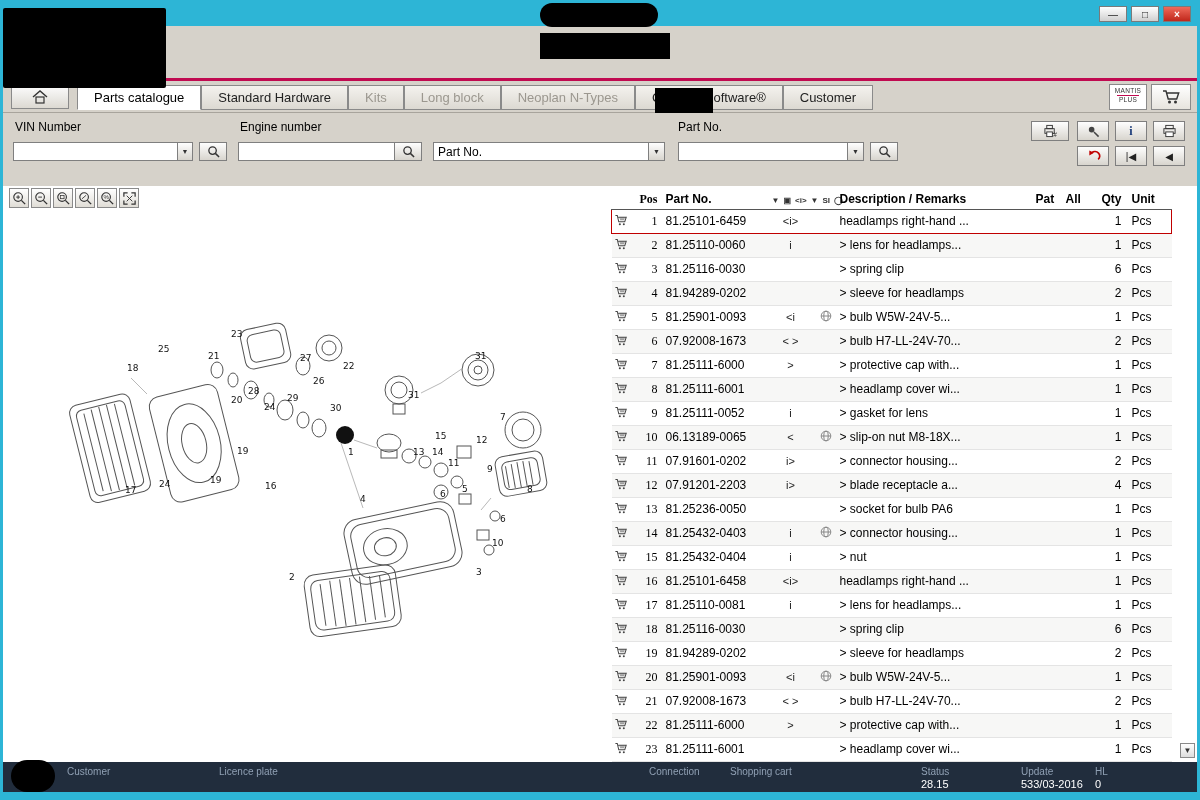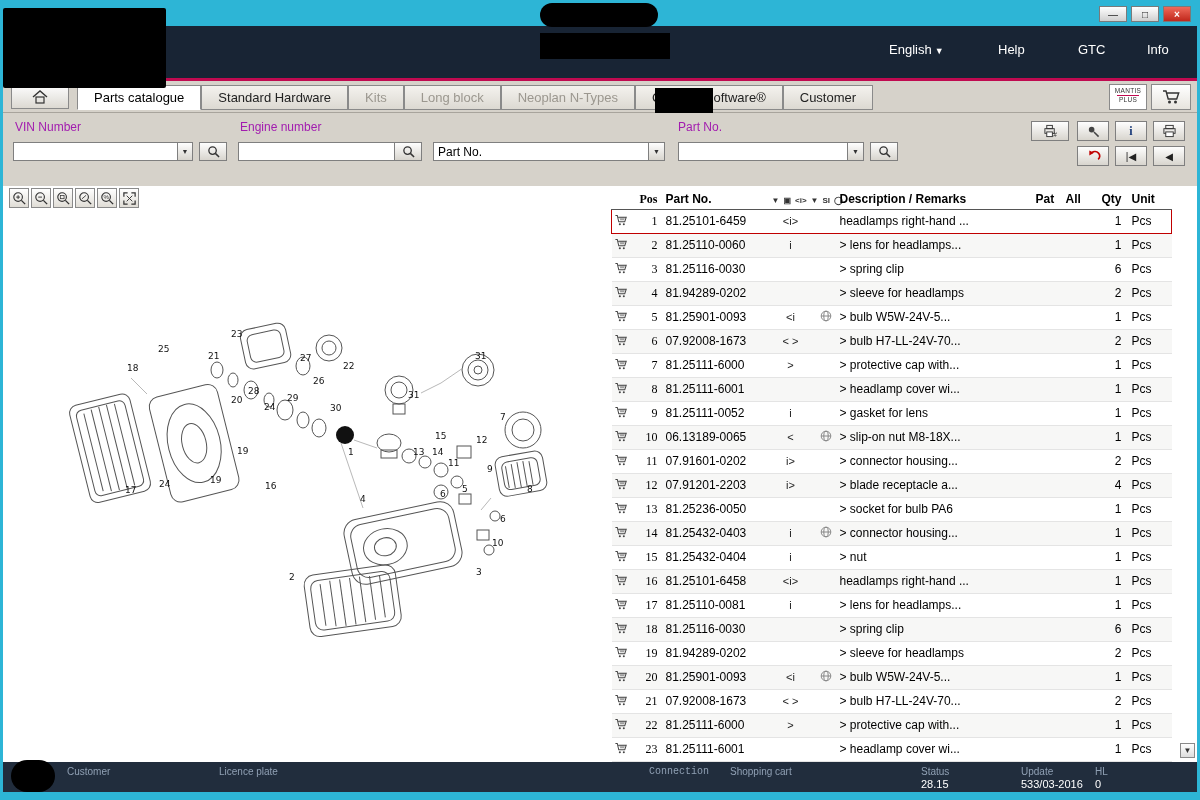--- a/index.html
+++ b/index.html
@@ -39,21 +39,21 @@
   .tab.active { background:#fff; font-weight:normal; border-bottom:1px solid #fff; color:#000; }
   .tab.disabled { color:#9b978f; cursor:default; }
   .brandbox { position:absolute; right:50px; top:3px; width:38px; height:26px; border:1px solid #8a8a8a; background:#fff;
               font-size:6.5px; text-align:center; line-height:1.25; padding-top:2px; color:#333; letter-spacing:0.3px; }
   .brandbox .l2 { border-top:1px solid #c00a50; display:inline-block; padding:0 2px; }
   .cartbox { position:absolute; right:6px; top:3px; width:40px; height:26px; border:1px solid #8a8a8a;
              background:linear-gradient(#fff,#e7e4de); display:flex; align-items:center; justify-content:center; cursor:pointer; }
 
   
   .searchbar { position:absolute; top:110px; left:0; right:0; height:55px; background:#d6d2ca; }
-  .s-label { position:absolute; top:7px; font-size:12px; color:#a21caf; }
+  .s-label { position:absolute; top:7px; font-size:12px; color:#000000; }
   .lab-vin { left:12px; } .lab-eng { left:237px; } .lab-part { left:675px; }
   .combo { position:absolute; top:29px; height:19px; display:flex; }
   .combo input { flex:1; border:1px solid #7f7f7f; border-right:none; font-size:12px; padding:0 4px;
                  font-family:"Liberation Sans",sans-serif; background:#fff; }
   .combo .drop { width:17px; border:1px solid #7f7f7f; background:linear-gradient(#fefefe,#d8d5ce);
                  font-size:7px; color:#333; text-align:center; line-height:17px; cursor:pointer; }
   .cb-vin { left:10px; width:180px; } .cb-eng { left:235px; width:150px; }
   .cb-partsel { left:430px; width:232px; } .cb-part { left:675px; width:186px; }
   .sbtn { position:absolute; top:29px; width:28px; height:19px; border:1px solid #7f7f7f;
           background:linear-gradient(#fefefe,#d8d5ce); display:flex; align-items:center; justify-content:center; cursor:pointer; }
@@ -92,45 +92,37 @@
   tr.selected td:first-child { border-left:1px solid #c00000; }
   tr.selected td:last-child { border-right:1px solid #c00000; }
   .scrolldown { position:absolute; right:2px; bottom:4px; width:15px; height:15px; border:1px solid #8a8a8a;
                 background:linear-gradient(#fff,#ddd); font-size:8px; color:#333; display:flex; align-items:center;
                 justify-content:center; cursor:pointer; }
 
   
   .statusbar { position:absolute; left:0; right:0; bottom:0; height:30px; background:#212d3d; }
   .st-label { position:absolute; top:4px; font-size:10px; color:#90a0b4; }
   .st-value { position:absolute; top:16px; font-size:11px; color:#fff; }
-  .st-c0 { left:64px; } .st-c1 { left:216px; } .st-c2 { left:646px;font-family:Liberation Mono, monospace; } .st-c3 { left:727px; }
+  .st-c0 { left:64px; } .st-c1 { left:216px; } .st-c2 { left:646px; } .st-c3 { left:727px; }
   .st-c4 { left:918px; } .st-c5 { left:1018px; } .st-c6 { left:1092px; }
 </style>
 </head>
 <body>
 
 <div class="frame">
  <div class="window">
 
   <div class="titlebar">
     <div class="winbtns">
       <button class="winbtn">—</button>
       <button class="winbtn">□</button>
       <button class="winbtn close">×</button>
     </div>
   </div>
 
-  <div class="header">
-    <span class="hdr-item hdr-lang">
-      <span>English</span><span class="car">▼</span>
-    </span>
-    <span class="hdr-item hdr-link0">Help</span>
-    <span class="hdr-item hdr-link1">GTC</span>
-    <span class="hdr-item hdr-link2">Info</span>
-  </div>
   <div class="accent"></div>
 
   <div class="tabbar">
     <div class="home-btn">
       <svg width="16" height="14" viewBox="0 0 16 14">
         <path d="M1 7 L8 1 L15 7" fill="none" stroke="#333" stroke-width="1.4"></path>
         <rect x="4" y="7" width="8" height="6" fill="none" stroke="#333" stroke-width="1.2"></rect>
       </svg>
     </div>
     <div class="tab-strip">

